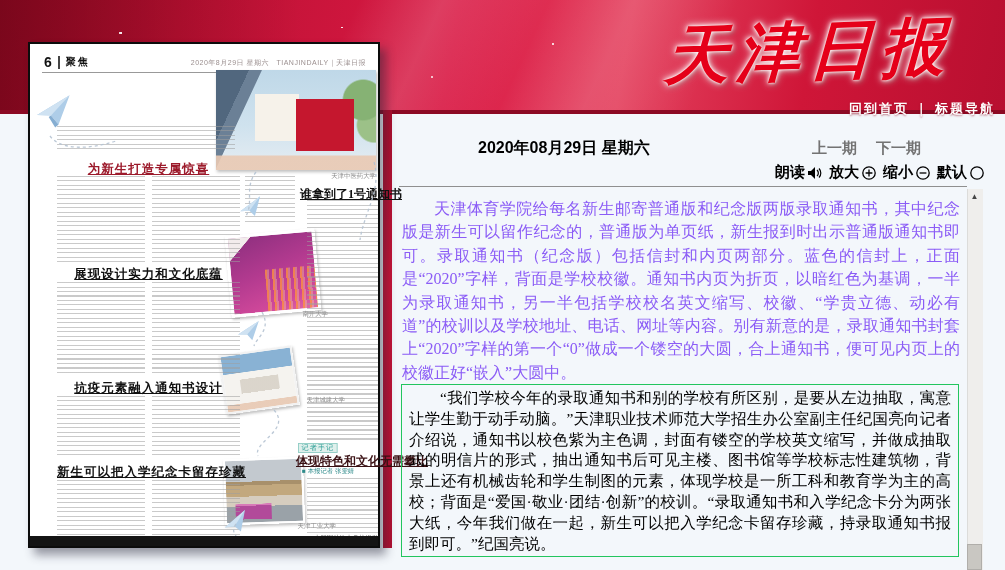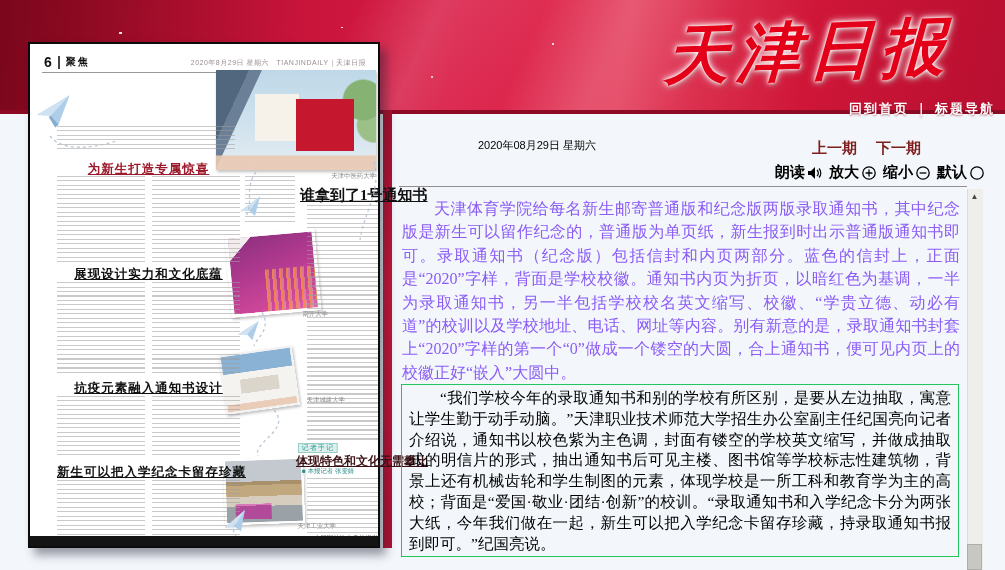--- a/index.html
+++ b/index.html
@@ -78,22 +78,22 @@
     background:
       linear-gradient(0deg, rgba(231,198,175,.85) 0 12%, transparent 13%),
       linear-gradient(0deg, transparent 30%, rgba(216,210,200,.9) 30% 55%, transparent 55.5%) 50% 100% / 55% 100% no-repeat,
       linear-gradient(180deg,#89b2d4 0 32%,#f5f3ef 33%);}
   .photo4{left:194px;top:414px;width:76px;height:62px;transform:rotate(-2deg);border:2px solid #fff;
     background:
       linear-gradient(0deg, transparent 8%, #b24a9a 8% 42%, #d77ab8 42% 46%, transparent 46.5%) 22% 100% / 36px 40px no-repeat,
       linear-gradient(180deg,#c3c9cf 0 34%,#a8906b 34% 40%,#c2a87e 40% 58%,#d6cdbf 58% 74%,#9aa2a8 74%);}
 
   
-  .issue-date{position:absolute;left:478px;top:138px;font-size:11px;font-weight:normal;color:#000;}
-  .issue-link{position:absolute;top:139px;font-size:15px;font-weight:bold;color:#7f1d1d;cursor:pointer;}
+  .issue-date{position:absolute;left:478px;top:138px;font-size:16px;font-weight:bold;color:#000;}
+  .issue-link{position:absolute;top:139px;font-size:15px;font-weight:bold;color:#737373;cursor:pointer;}
   .prev{left:812px;} .next{left:876px;}
   .toolbar{position:absolute;top:163px;right:20px;display:flex;gap:6px;align-items:center;}
   .tb-item{display:flex;align-items:center;gap:2px;font-size:15px;font-weight:bold;color:#000;cursor:pointer;}
   .tb-item svg{display:block;}
   .rule{position:absolute;left:399px;top:186px;width:568px;border-top:1px solid #8f8f8f;}
 
   .para1{position:absolute;left:402px;top:197px;width:558px;
     font-family:"Liberation Serif","DejaVu Serif",serif;
     font-size:16px;line-height:23.4px;color:#8b5cf6;text-align:justify;text-indent:2em;}
   .hl-box{position:absolute;left:401px;top:384px;width:556px;height:171px;border:1px solid #22c55e;overflow:hidden;}
@@ -152,21 +152,21 @@
     <div class="fake" style="left:122px;top:238px;width:88px;height:93px;"></div>
     <div class="fake" style="left:27px;top:352px;width:88px;height:60px;"></div>
     <div class="fake" style="left:122px;top:352px;width:88px;height:60px;"></div>
     <div class="fake" style="left:27px;top:436px;width:88px;height:56px;"></div>
     <div class="fake" style="left:122px;top:436px;width:88px;height:56px;"></div>
     <div class="fake" style="left:215px;top:132px;width:50px;height:46px;"></div>
     <div class="fake" style="left:277px;top:156px;width:71px;height:240px;"></div>
     <div class="fake" style="left:277px;top:434px;width:71px;height:58px;"></div>
 
     <div class="np-h big red" style="top:117px;">为新生打造专属惊喜</div>
-    <div class="np-h serif" style="left:270px;top:142px;width:78px;font-size:15px;">谁拿到了1号通知书</div>
+    <div class="np-h serif" style="left:270px;top:142px;width:78px;font-size:12px;">谁拿到了1号通知书</div>
     <div class="np-h big" style="top:222px;">展现设计实力和文化底蕴</div>
     <div class="np-h big" style="top:336px;">抗疫元素融入通知书设计</div>
     <div class="np-h big" style="top:420px;">新生可以把入学纪念卡留存珍藏</div>
     <div class="np-tag">记者手记</div>
     <div class="np-h serif" style="left:266px;top:409px;width:82px;font-size:12px;color:#3a1114;">体现特色和文化无需攀比</div>
     <div class="np-byline">■ 本报记者 张雯婧</div>
     <div class="np-credit">本版图片均由各校提供</div>
 
     <svg class="plane" style="left:208px;top:150px;transform:rotate(-14deg);" width="26" height="26" viewBox="0 0 32 32">
       <polygon points="2,18 30,6 18,28 13,20" fill="#aecde8"></polygon>

